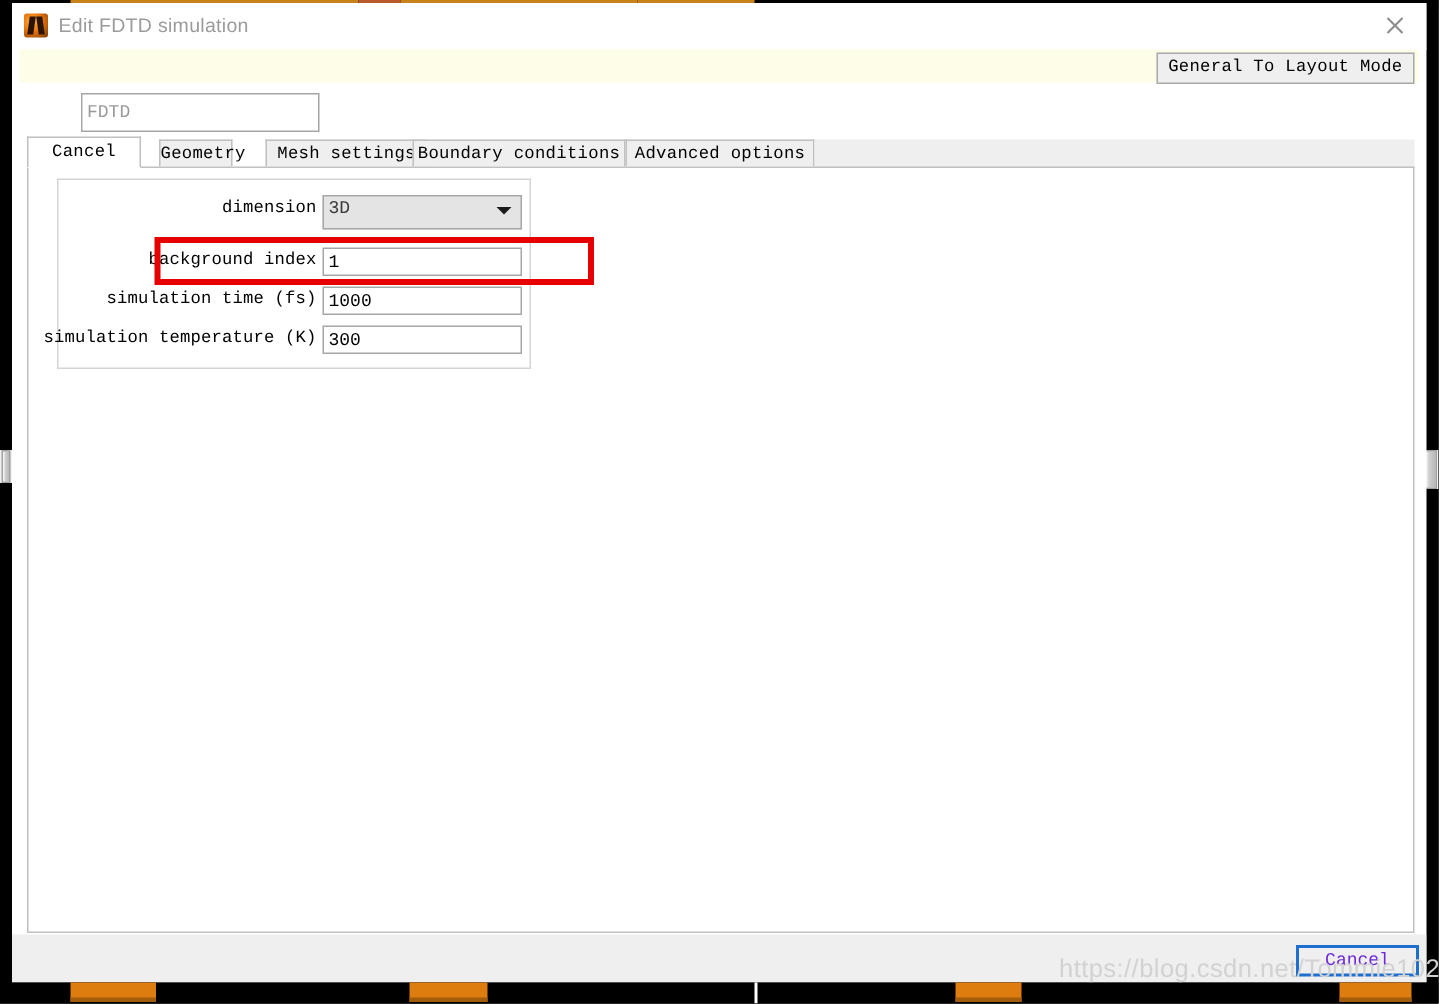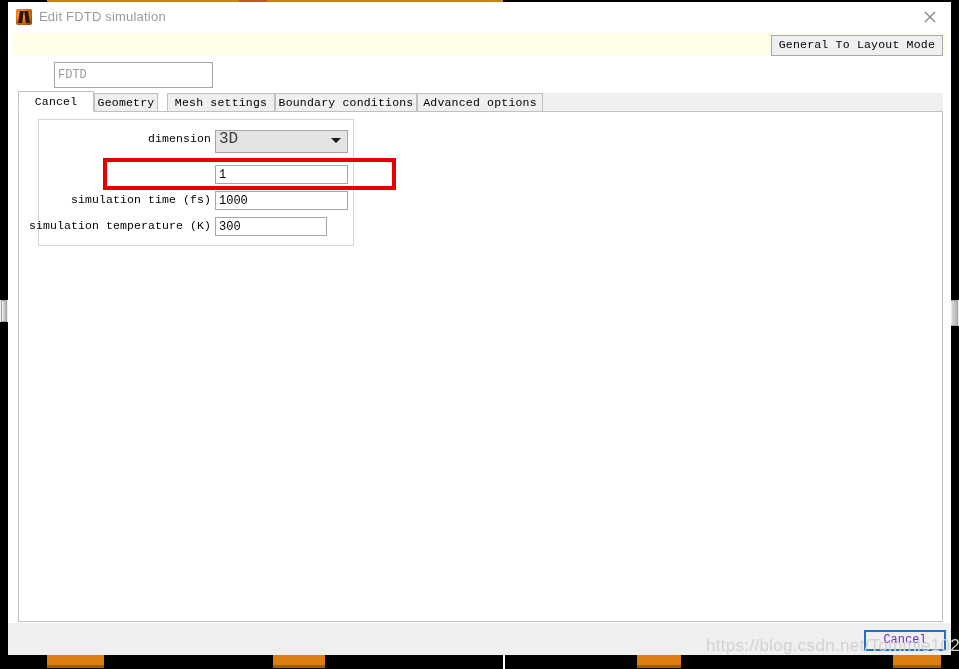--- a/index.html
+++ b/index.html
@@ -269,21 +269,21 @@
     line-height: 17px;
     outline: none;
   }
   .field-select {
     position: absolute;
     height: 23px;
     box-sizing: border-box;
     border: 1px solid #a6a6a6;
     background: #e4e4e4;
     font-family: "Liberation Mono", monospace;
-    font-size: 16px;
+    font-size: 12px;
     color: #3a3a3a;
     padding-left: 3px;
     line-height: 17px;
   }
   .field-select .caret {
     position: absolute;
     right: 6px; top: 7px;
     width: 0; height: 0;
     border-left: 5px solid transparent;
     border-right: 5px solid transparent;
@@ -375,50 +375,53 @@
     <div id="switch-layout-btn">General To Layout Mode</div>
   </div>
 
   <div id="name-row">
     <div id="name-label">name</div>
     <input id="name-input" type="text" readonly="" value="FDTD" style="">
   </div>
 
   <div id="tabstrip">
     <div class="tab active" style="left:0px;width:76px;">Cancel</div>
-    <div class="tab" style="left:76px;width:64px;">Geometry</div>
-    <div class="tab" style="left:149px;width:108px;">Mesh settings</div>
+    <div class="tab" style="left:88px;width:49px;">Geometry</div>
+    <div class="tab" style="left:159px;width:108px;">Mesh settings</div>
     <div class="tab" style="left:257px;width:142px;">Boundary conditions</div>
     <div class="tab" style="left:399px;width:126px;">Advanced options</div>
     <div id="tab-filler" style="left:525px;width:400px;"></div>
   </div>
 
   <div id="tab-panel">
 
     <div id="settings-group">
 
       <div class="field-row" style="top:10px; left:0; width:172px;text-align:right;">
         <div class="field-label">dimension</div>
       </div>
       <div class="field-select" style="left:176px; top:10px; width:133px;">
         <span>3D</span>
         <span class="caret"></span>
       </div>
 
+      <div class="field-row" style="top:45px; left:0; width:172px;">
+        <div class="field-label">background index</div>
+      </div>
       <input class="field-input" type="text" readonly="" style="left: 176px; top: 45px; width: 133px;" value="1">
 
       <div class="field-row" style="top:71px; left:0; width:172px;">
         <div class="field-label">simulation time (fs)</div>
       </div>
       <input class="field-input" type="text" readonly="" style="left: 176px; top: 71px; width: 133px;" value="1000">
 
       <div class="field-row" style="top:97px; left:0; width:172px;">
         <div class="field-label">simulation temperature (K)</div>
       </div>
-      <input class="field-input" type="text" readonly="" style="left: 176px; top: 97px; width: 112px;" value="300">
+      <input class="field-input" type="text" readonly="" style="left: 176px; top: 97px; width: 133px;" value="300">
 
       <div id="red-highlight"></div>
     </div>
 
   </div>
 
   <div id="footer">
     <div id="cancel-btn">Cancel</div>
   </div>
 

